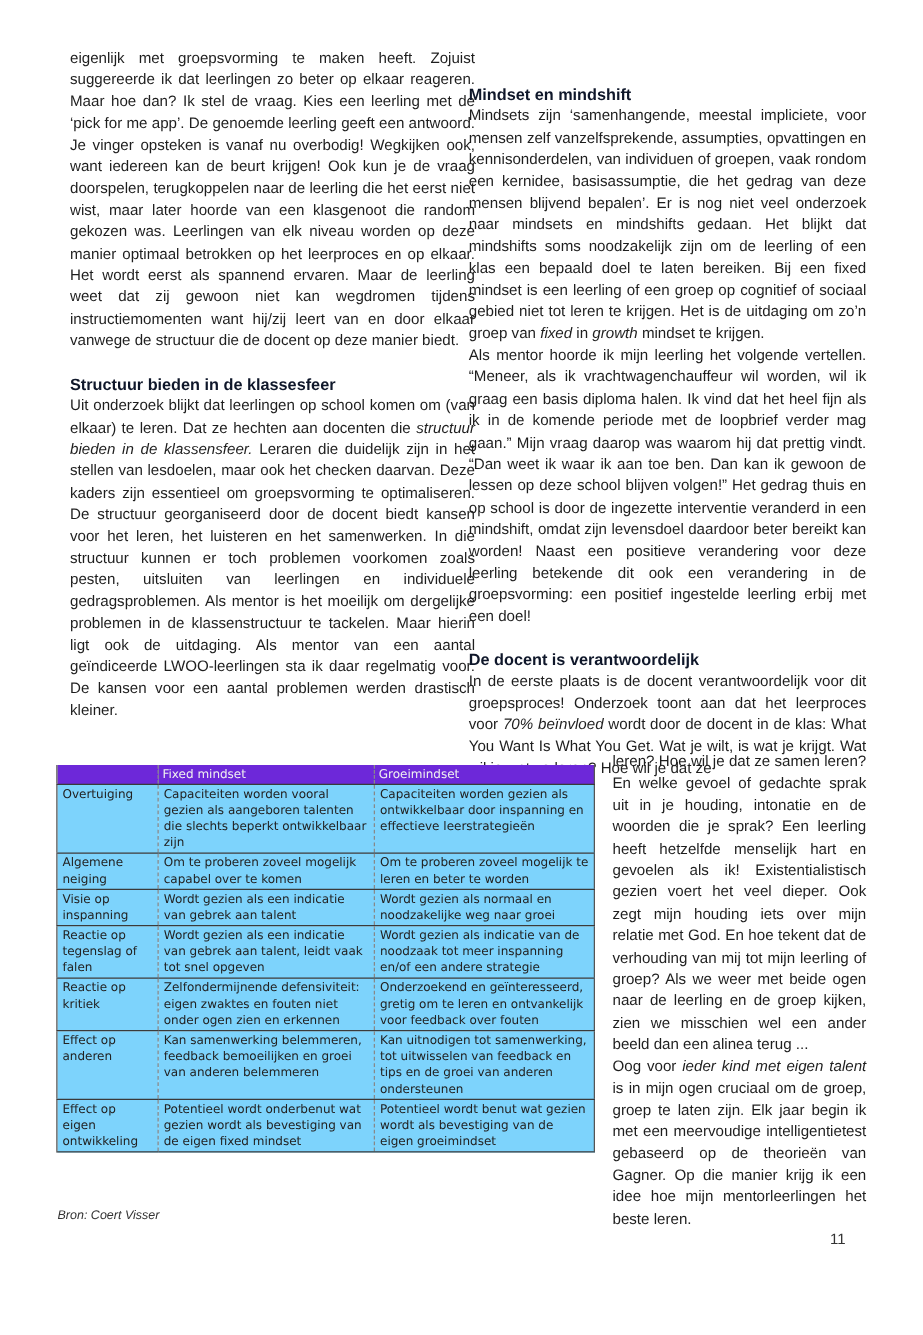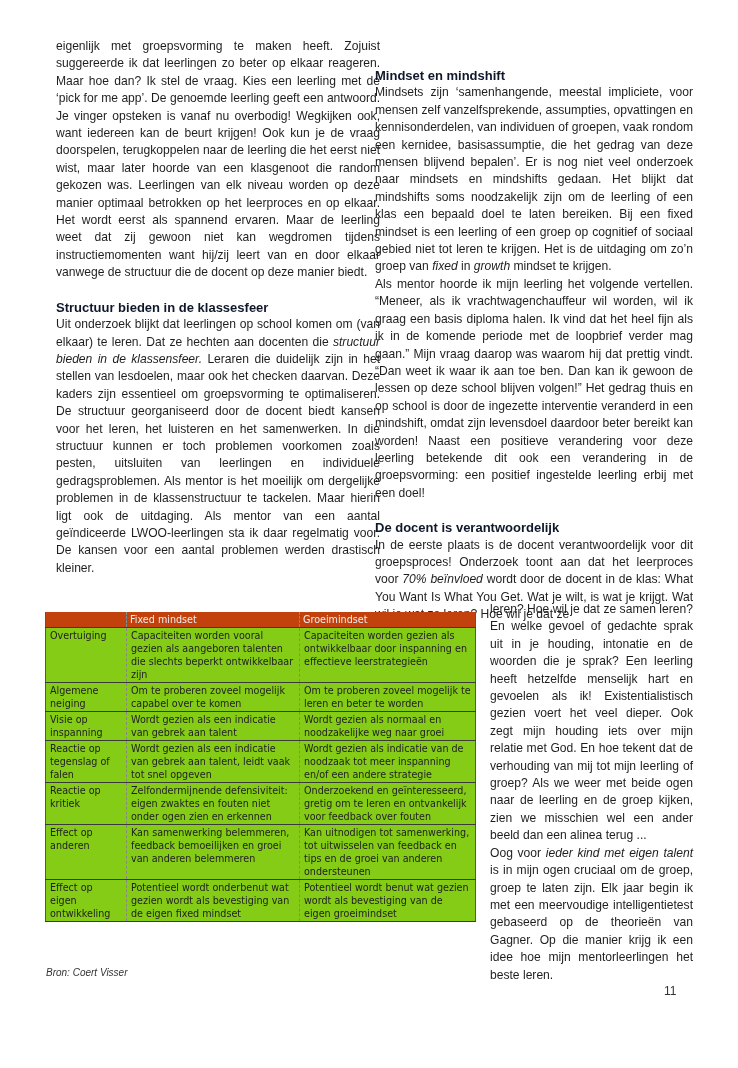--- a/index.html
+++ b/index.html
@@ -10,23 +10,23 @@
   .col-right { left: 375px; top: 67px; width: 318px; }
   p { margin: 0; }
   h2 { font-size: 13px; font-weight: bold; margin: 0; line-height: 17.4px; color: #0f172a; }
   .gap { height: 17px; }
   em { font-style: italic; }
   .wrap-text { position: absolute; left: 490px; top: 601px; width: 203px;
                font-size: 12.1px; line-height: 17.4px; text-align: justify; }
   table.mind { position: absolute; left: 45px; top: 612px; width: 431px;
                border-collapse: collapse; font-size: 9.6px; line-height: 13px;
                font-family: "DejaVu Sans", sans-serif; color: #222; }
-  table.mind th { background: #c2410c; color: #f0f0f0; font-weight: normal; text-align: left;
+  table.mind th { background: #6d28d9; color: #f0f0f0; font-weight: normal; text-align: left;
                   padding: 1px 3px; height: 13px; }
-  table.mind td { background: #84cc16; vertical-align: top; padding: 1px 4px 1px 4px;
+  table.mind td { background: #7dd3fc; vertical-align: top; padding: 1px 4px 1px 4px;
                   border-top: 1.5px solid #3a3a3a; }
   table.mind td.c0 { width: 72px; }
   table.mind td.c1, table.mind th.c1 { border-left: 1px dashed #888; width: 164px; }
   table.mind td.c2, table.mind th.c2 { border-left: 1px dashed #888; }
   table.mind tr:last-child td { border-bottom: 1.5px solid #3a3a3a; }
   table.mind { border-left: 1px solid #555; border-right: 1px solid #555; }
   .source { position: absolute; left: 46px; top: 967px; font-size: 10px; font-style: italic; color: #333; }
   .pagenum { position: absolute; left: 664px; top: 984px; font-size: 12px; color: #333; }
 </style>
 </head>

